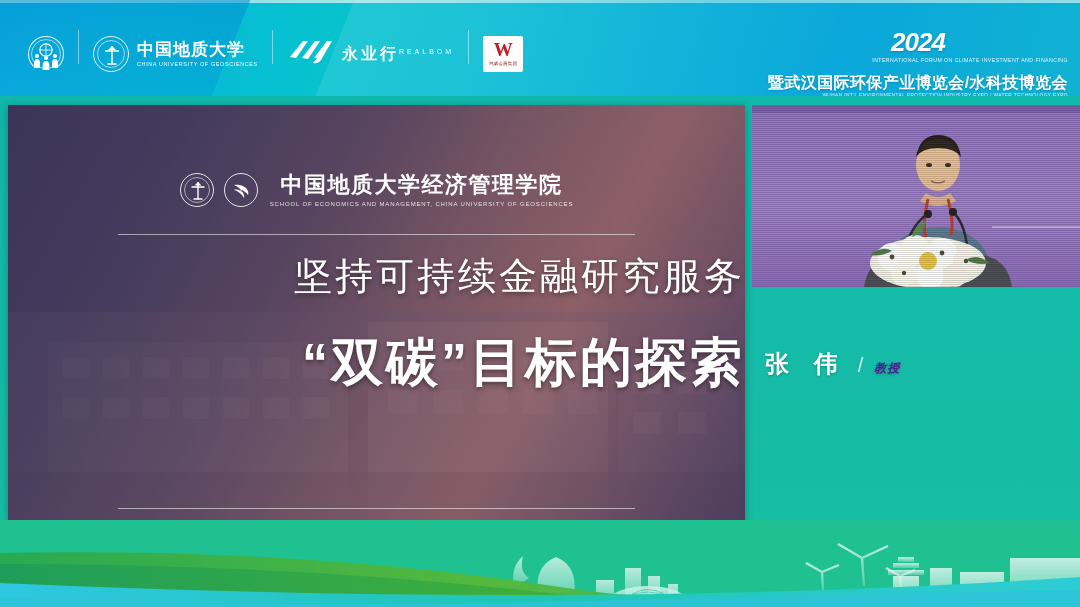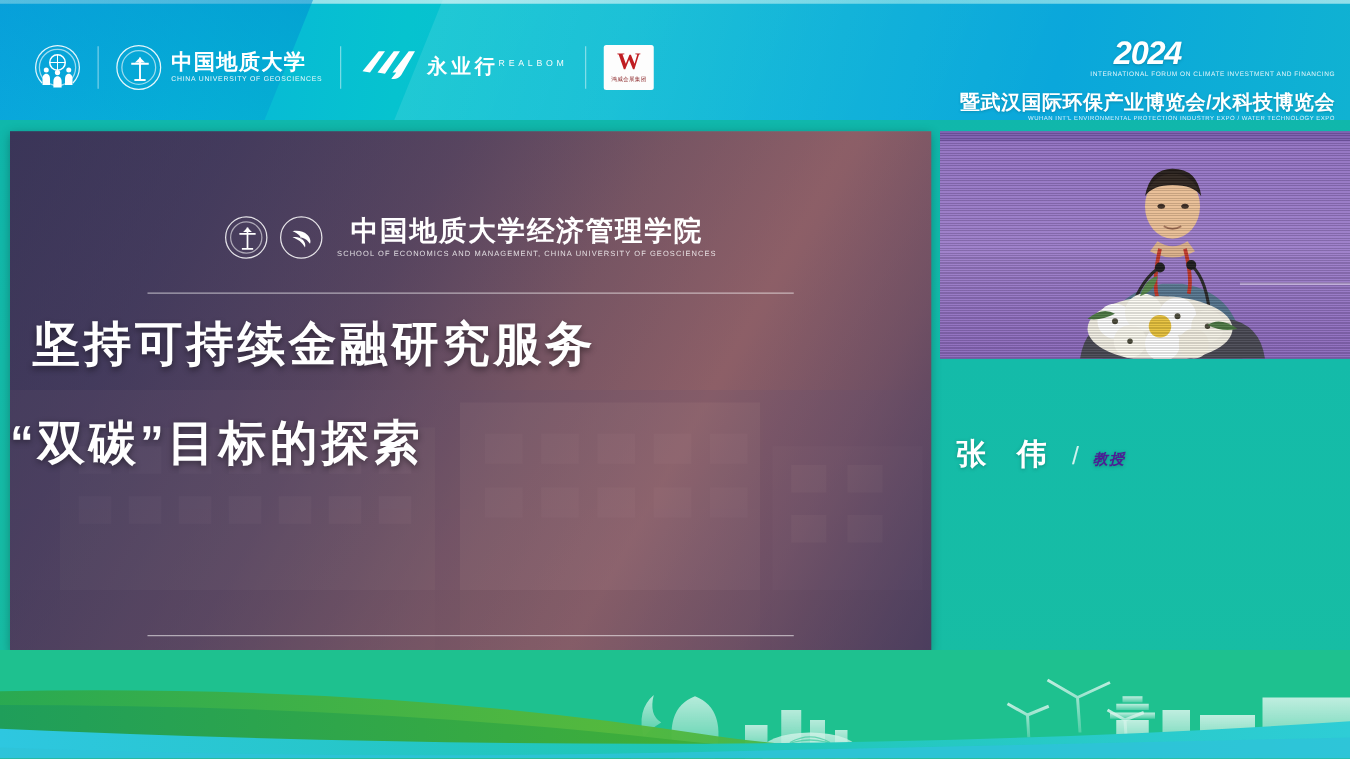--- a/index.html
+++ b/index.html
@@ -47,21 +47,21 @@
   .bottom-band{
     position:absolute; left:0; top:520px; width:1080px; height:87px;
     background:linear-gradient(180deg,#1fc195 0%, #23c08b 35%, #2cc07c 100%);
     overflow:hidden;
   }
   .wave{ position:absolute; left:0; bottom:0; width:1080px; height:87px; }
 
   
   .logo-bar{
     position:absolute; left:14px; top:30px; height:48px;
-    display:flex; align-items:center; gap:0;
+    display:flex; align-items:flex-start; gap:0;
   }
   .logo-cell{ display:flex; align-items:center; height:48px; padding:0 14px; }
   .logo-div{ width:1px; height:34px; background:rgba(255,255,255,.45); }
 
   .crest{
     width:36px; height:36px; border-radius:50%;
     border:1.6px solid rgba(255,255,255,.9);
     position:relative; flex:none;
   }
   .crest:before{
@@ -189,28 +189,28 @@
 
   .rule{
     position:absolute; left:110px; width:517px; height:1px;
     background:rgba(255,255,255,.55);
   }
   .rule-top{ top:129px; }
   .rule-bottom{ top:403px; }
 
   .slide-title{
     position:absolute; left:18px; right:0; top:152px;
-    text-align:left; color:#ffffff;
-    font-size:38px; font-weight:bold; letter-spacing:3px; line-height:1.0;
+    text-align:right; color:#ffffff;
+    font-size:38px; font-weight:normal; letter-spacing:3px; line-height:1.0;
     text-shadow:0 2px 5px rgba(0,0,0,.45);
   }
   .slide-title2{
     position:absolute; left:0; right:0; top:231px;
-    text-align:left; color:#ffffff;
-    font-size:38px; font-weight:bold; letter-spacing:3px; line-height:1.0;
+    text-align:right; color:#ffffff;
+    font-size:52px; font-weight:bold; letter-spacing:3px; line-height:1.0;
     text-shadow:0 2px 5px rgba(0,0,0,.45);
   }
 
   
   .video{
     position:absolute; left:752px; top:105px; width:328px; height:182px;
     overflow:hidden; background:#7a5aa8;
   }
   .video-scan{
     position:absolute; inset:0; pointer-events:none;

